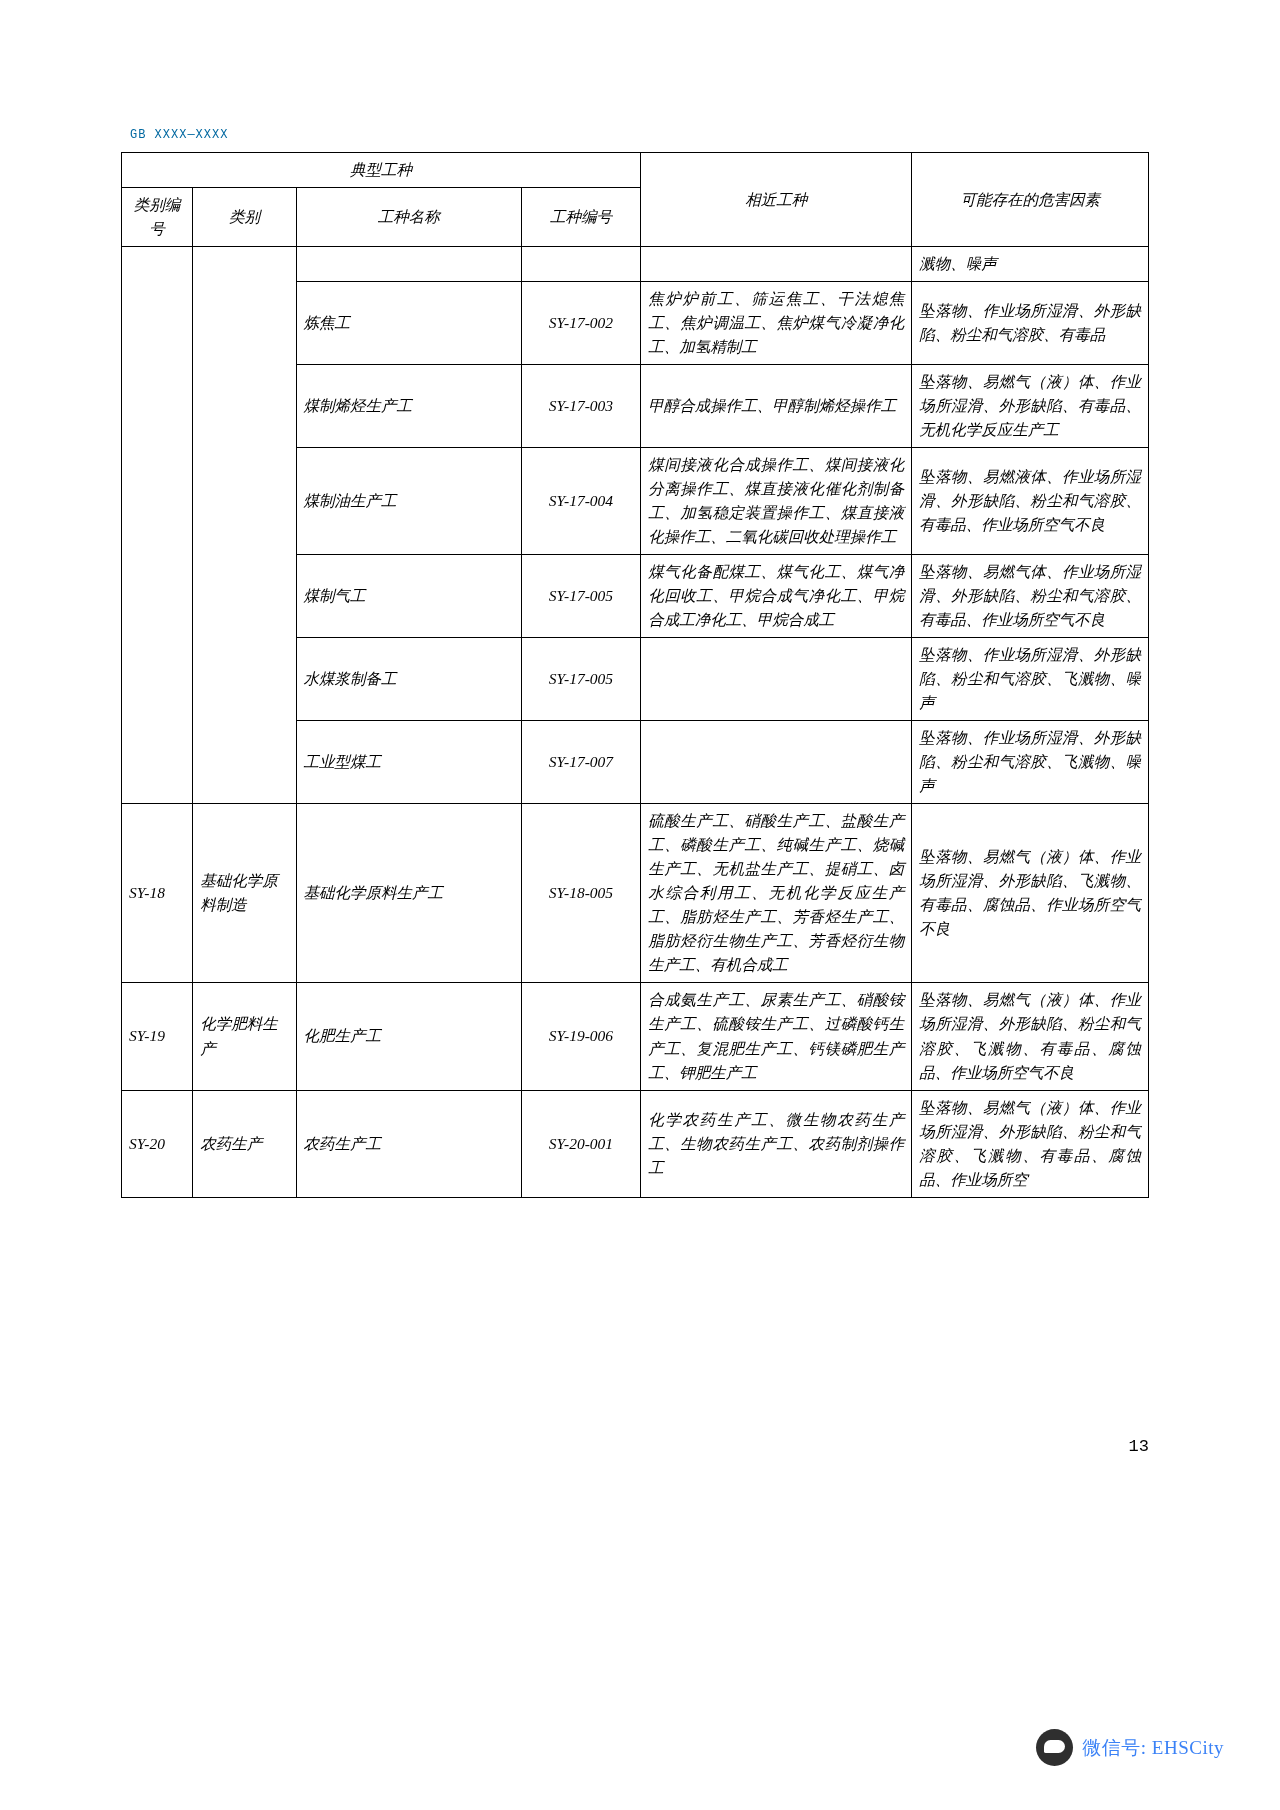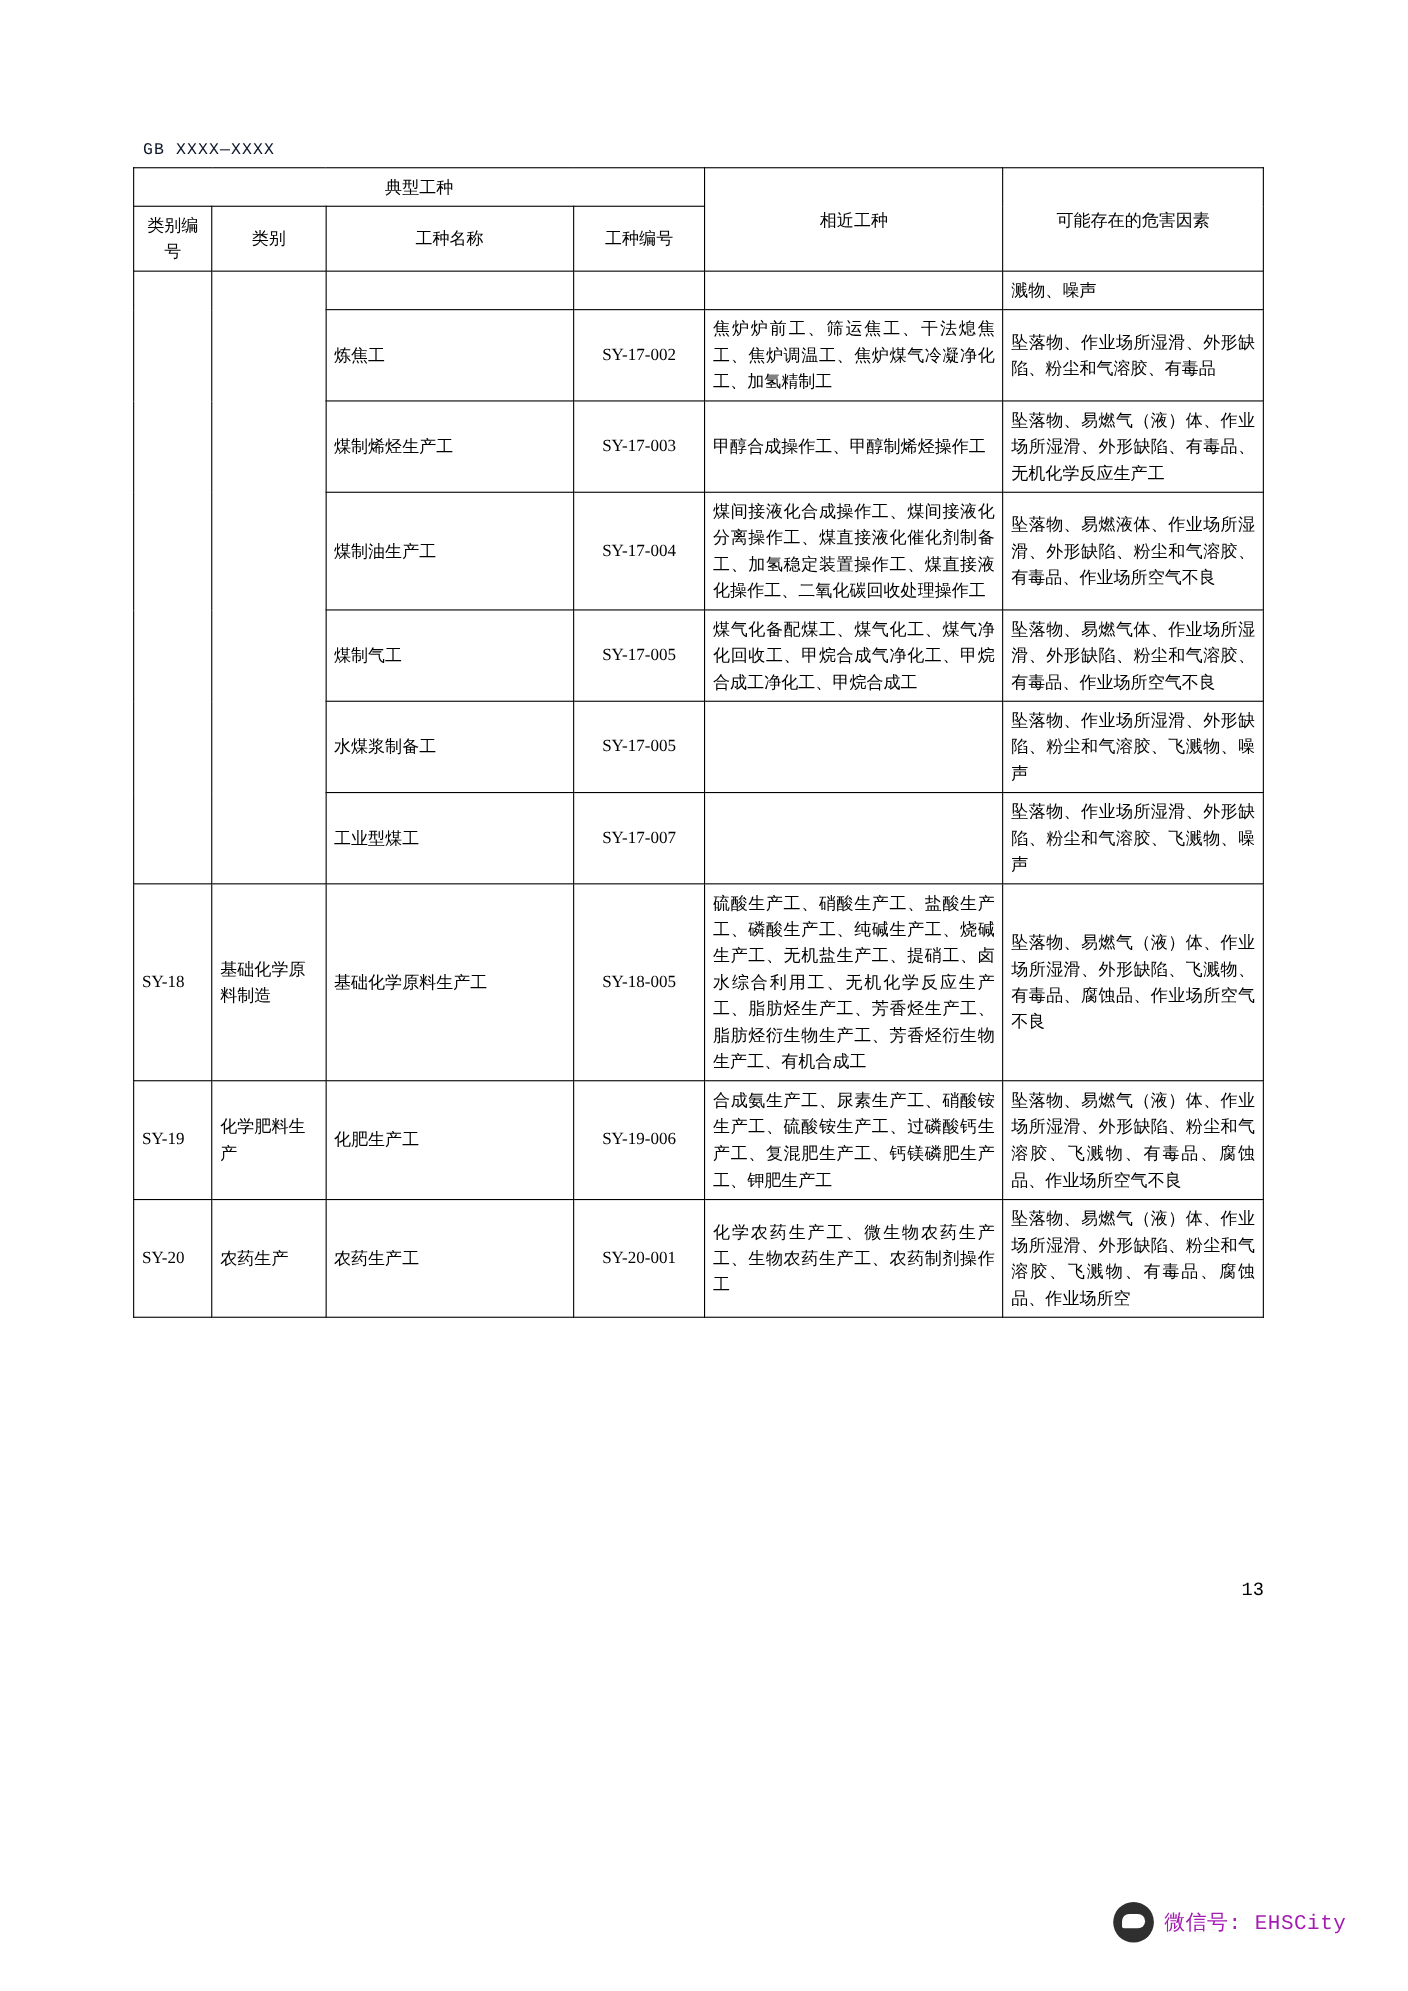--- a/index.html
+++ b/index.html
@@ -19,39 +19,40 @@
     left: 0; top: 0;
     width: 1280px;
     height: 1810px;
     box-sizing: border-box;
   }
   .doc-header {
     position: absolute;
     left: 130px;
     top: 128px;
     font-family: "Liberation Mono", monospace;
-    font-size: 15px;
+    font-size: 12px;
     letter-spacing: 1px;
-    color: #0f172a;
+    color: #0369a1;
   }
   table.main {
     position: absolute;
     left: 121px;
     top: 152px;
     width: 1028px;
     border-collapse: collapse;
     table-layout: fixed;
   }
   table.main td, table.main th {
     border: 1px solid #000000;
     padding: 5px 7px;
     vertical-align: middle;
     font-size: 15.5px;
     line-height: 1.55;
     font-weight: normal;
+    font-style: italic;
   }
   .c-cat-num { width: 62px; }
   .c-cat     { width: 90px; }
   .c-name    { width: 196px; }
   .c-code    { width: 104px; }
   .c-near    { width: 236px; }
   .c-hazard  { width: 206px; }
 
   .hdr-center {
     text-align: center;
@@ -95,23 +96,23 @@
   }
   .wm .wm-badge:before {
     content: "";
     position: absolute;
     left: 8px; top: 11px;
     width: 21px; height: 13px;
     border-radius: 7px 7px 7px 2px;
     background: #ffffff;
   }
   .wm .wm-text {
-    font-family: Liberation Mono, monospace;
+    font-family: Liberation Serif, serif;
     font-size: 19px;
-    color: #a21caf;
+    color: #3b82f6;
     letter-spacing: 0.5px;
   }
   .cn { font-family: "DejaVu Sans", sans-serif; }
 </style>
 </head>
 <body>
 
 <div class="page">
 
   <div class="doc-header">GB XXXX—XXXX</div>

